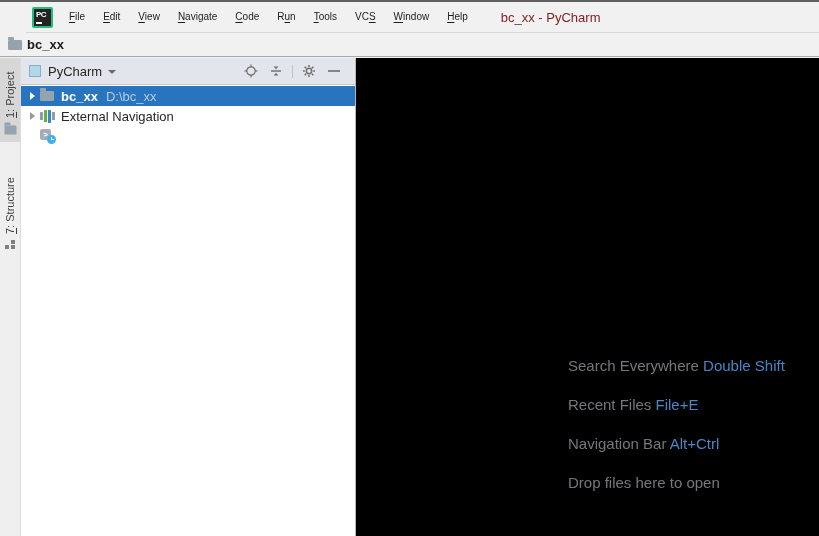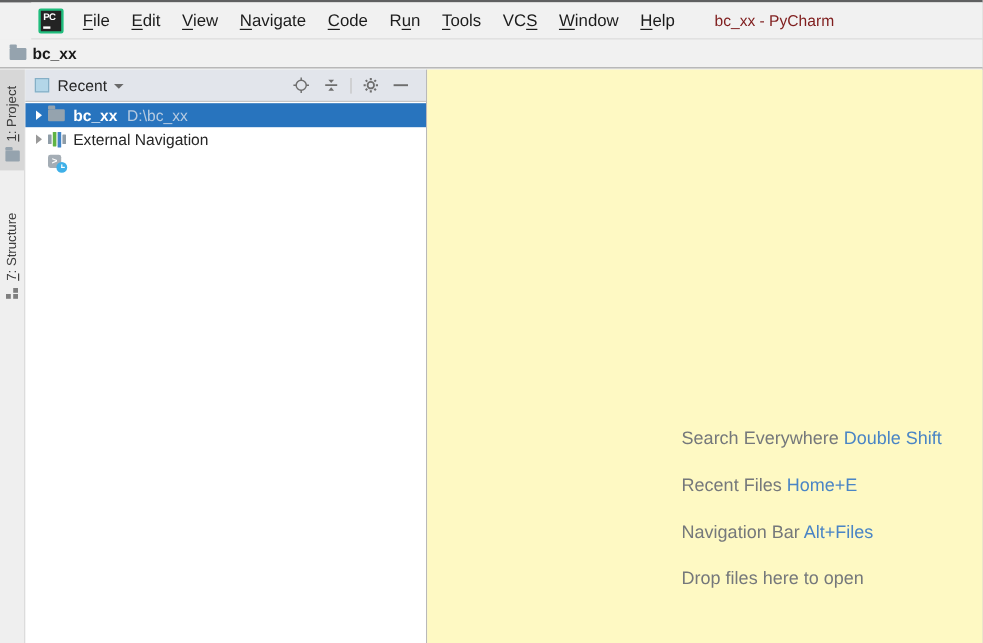--- a/index.html
+++ b/index.html
@@ -8,21 +8,21 @@
   
   .top-edge{position:absolute;top:0;left:0;right:0;height:2px;background:#5f6061;}
   
   .menubar{position:absolute;top:2px;left:0;right:0;height:30px;background:#f1f1f1;
            border-bottom:1px solid #d6d6d6;display:flex;align-items:center;margin-left:26px;}
   .pc-logo{width:17px;height:17px;margin-left:6px;background:#232323;border:2px solid #20bd7d;
            border-radius:2px;position:relative;flex:0 0 auto;}
   .pc-logo b{position:absolute;top:1px;left:2px;color:#fff;font-size:8px;letter-spacing:-.5px;}
   .pc-logo i{position:absolute;left:2px;bottom:2px;width:6px;height:2px;background:#fff;}
   .menu-items{display:flex;align-items:center;margin-left:7px;}
-  .menu-item{font-size:14px;color:#1c1c1c;padding:0 9px;line-height:30px;cursor:default;}
+  .menu-item{font-size:10px;color:#1c1c1c;padding:0 9px;line-height:30px;cursor:default;}
   .mn{text-decoration:underline;text-underline-offset:2px;}
   .win-title{margin-left:24px;font-size:13px;color:#7f1d1d;}
   
   .navbar{position:absolute;top:33px;left:0;right:0;height:24px;background:#f1f1f1;
           border-bottom:1px solid #aaaaaa;display:flex;align-items:center;padding-left:8px;box-sizing:border-box;}
   .crumb{display:flex;align-items:center;gap:5px;}
   .crumb-label{font-size:13px;font-weight:bold;color:#1a1a1a;}
   
   .folder{position:relative;width:14px;height:10px;background:#95a3ae;border-radius:1px;display:inline-block;}
   .folder::before{content:"";position:absolute;top:-3px;left:0;width:6px;height:3px;background:#95a3ae;border-radius:1px 1px 0 0;}
@@ -73,21 +73,21 @@
   .lib i:nth-child(3){height:13px;background:#4184c7;}
   .lib i:nth-child(4){height:8px;background:#8f9da8;}
   
   .scratch{position:relative;width:16px;height:15px;display:inline-block;}
   .scratch .sq{position:absolute;left:0;top:0;width:11px;height:11px;background:#a4adb5;border-radius:2px;
                color:#fff;font-size:8px;font-weight:bold;line-height:11px;text-align:center;}
   .scratch .clock{position:absolute;right:0;bottom:0;width:9px;height:9px;border-radius:50%;background:#3fb0e8;}
   .scratch .clock::after{content:"";position:absolute;left:4px;top:2px;width:1px;height:3px;background:#fff;}
   .scratch .clock::before{content:"";position:absolute;left:4px;top:4px;width:3px;height:1px;background:#fff;}
   
-  .editor{flex:1;background:#fef9c3;position:relative;}
+  .editor{flex:1;background:#000000;position:relative;}
   .hints{position:absolute;left:212px;top:297px;}
   .hint-line{font-size:15px;line-height:21px;margin-bottom:18px;white-space:nowrap;color:#75787b;}
   .h-key{color:#4a85c5;}
 </style>
 </head>
 <body>
 
 <div class="app">
   <div class="top-edge"></div>
 
@@ -135,21 +135,21 @@
               <i></i>
             </span>
           </span>
         <span class="s-label"><span class="mn">7</span>: Structure</span>
       </div>
     </div>
 
     <div class="panel">
       <div class="panel-header">
         <span class="tw-square"></span>
-        <span class="ph-title">Recent</span>
+        <span class="ph-title">PyCharm</span>
         <i class="caret"></i>
         <span class="ph-actions">
           <span class="ph-btn">
             <svg width="14" height="14" viewBox="0 0 14 14">
               <circle cx="7" cy="7" r="4.2" fill="none" stroke="#6e6e6e" stroke-width="1.2"></circle>
               <line x1="7" y1="0.5" x2="7" y2="3" stroke="#6e6e6e" stroke-width="1.2"></line>
               <line x1="7" y1="11" x2="7" y2="13.5" stroke="#6e6e6e" stroke-width="1.2"></line>
               <line x1="0.5" y1="7" x2="3" y2="7" stroke="#6e6e6e" stroke-width="1.2"></line>
               <line x1="11" y1="7" x2="13.5" y2="7" stroke="#6e6e6e" stroke-width="1.2"></line>
             </svg>
@@ -224,25 +224,25 @@
     </div>
 
     <div class="editor">
       <div class="hints">
           <div class="hint-line">
     <span class="h-label">Search Everywhere</span>
     <span class="h-key">Double Shift</span>
   </div>
           <div class="hint-line">
     <span class="h-label">Recent Files</span>
-    <span class="h-key">Home+E</span>
+    <span class="h-key">File+E</span>
   </div>
           <div class="hint-line">
     <span class="h-label">Navigation Bar</span>
-    <span class="h-key">Alt+Files</span>
+    <span class="h-key">Alt+Ctrl</span>
   </div>
           <div class="hint-line">
     <span class="h-label">Drop files here to open</span>
     
   </div>
         </div>
     </div>
   </div>
 </div>
 

